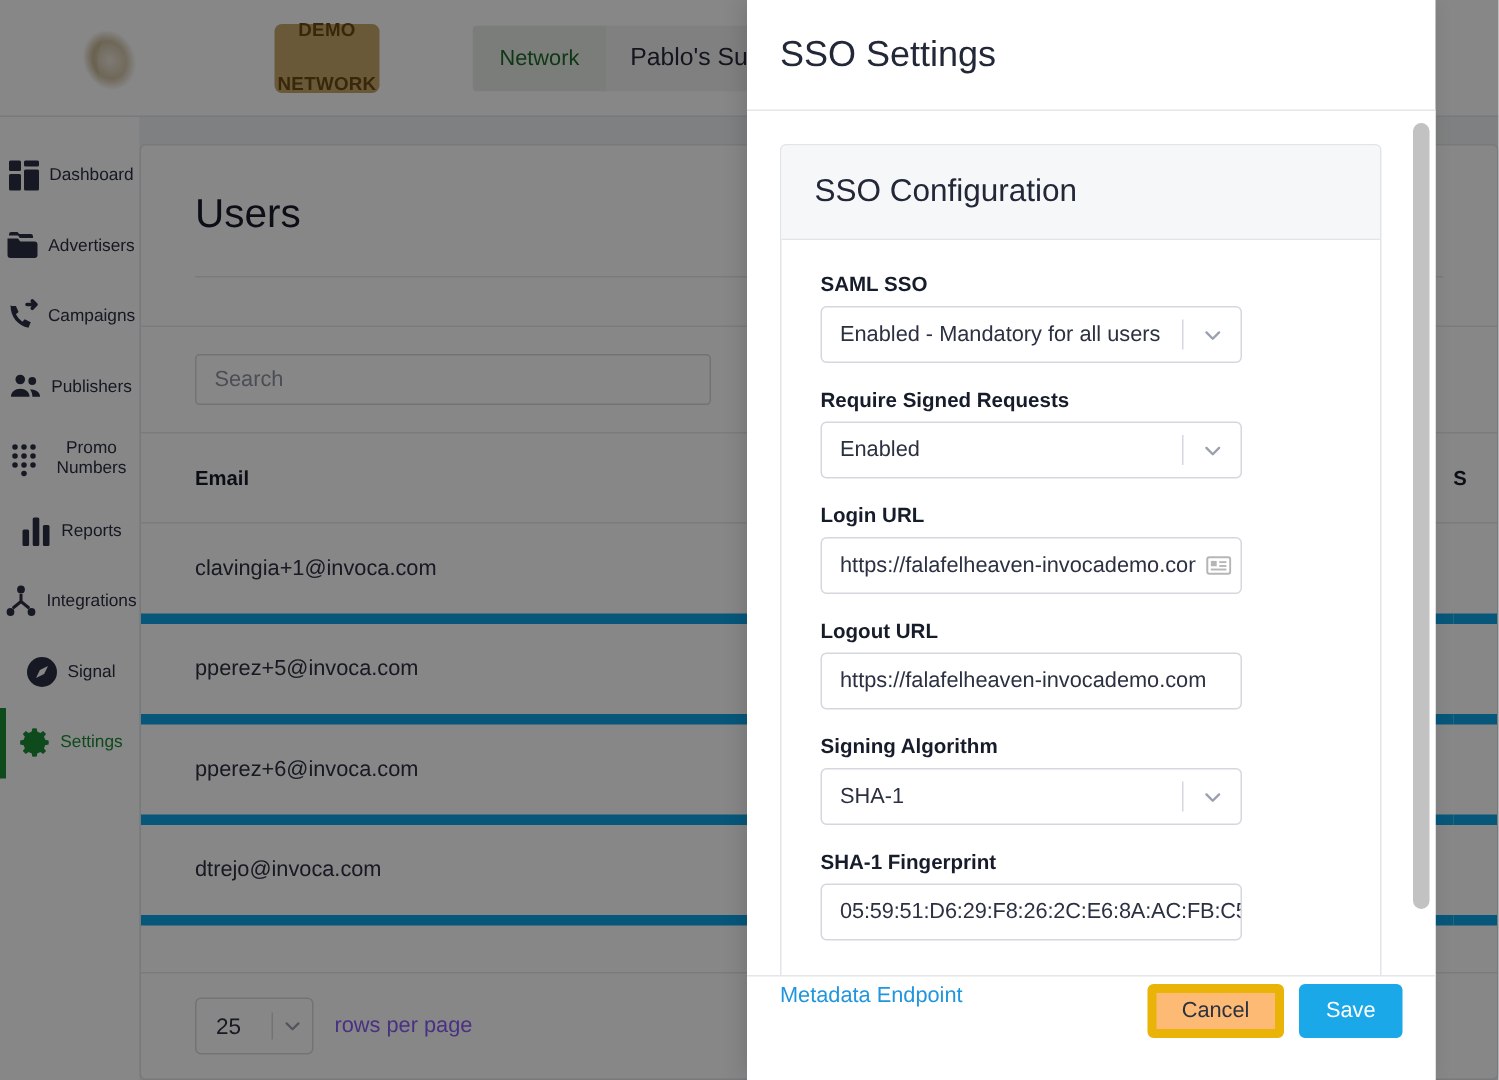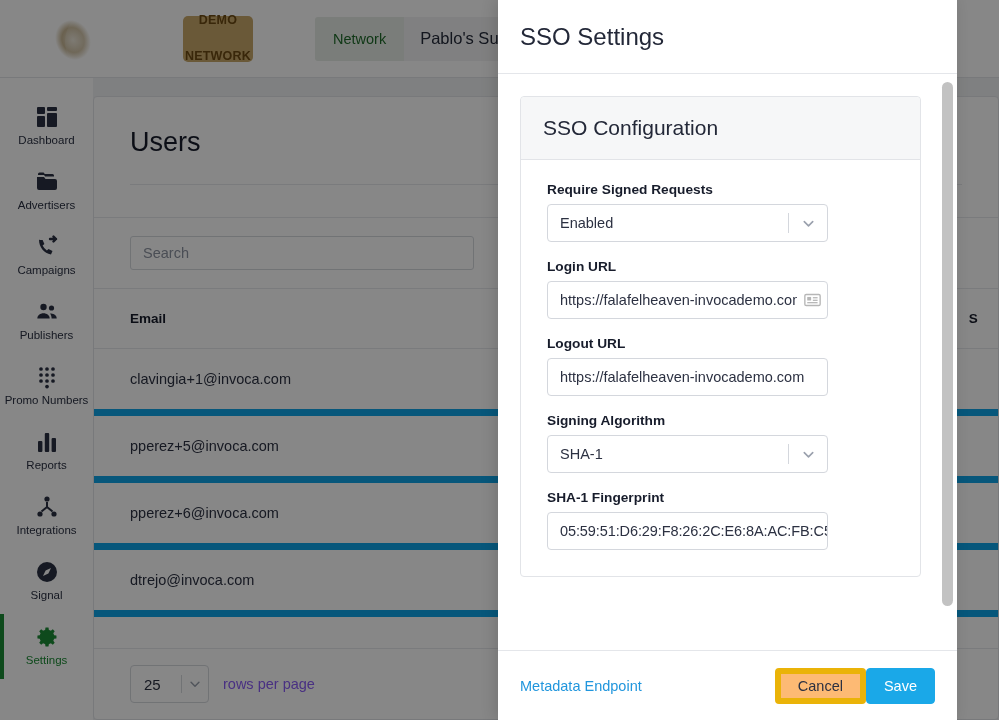--- a/index.html
+++ b/index.html
@@ -82,27 +82,27 @@
   
   .rail {
     width: 93px; flex: 0 0 93px;
     background: #ffffff;
     display: flex; flex-direction: column;
     align-items: stretch;
     padding-top: 16px;
   }
   .rail-item {
     position: relative;
-    display: flex; flex-direction: column;
+    display: flex; flex-direction: row;
     align-items: center; justify-content: center;
     gap: 5px;
     padding: 11px 4px 12px;
     color: #2a3042;
     font-size: 11.5px;
-    text-align: right; line-height: 13px;
+    text-align: center; line-height: 13px;
   }
   .rail-item .ic { display: block; width: 24px; height: 24px; }
   .rail-item.active { color: #1c8c35; }
   .rail-item.active::before {
     content: ""; position: absolute; left: 0; top: 0; bottom: 0;
     width: 4px; background: #1c8c35;
   }
 
   
   .main {
@@ -261,22 +261,23 @@
   .panel-scrollbar .thumb {
     position: absolute; left: 0; top: 0;
     width: 11px; height: 524px;
     background: #c2c2c2;
     border-radius: 6px;
   }
 
   .panel-footer {
     flex: 0 0 70px;
     border-top: 1px solid #e4e6ea;
-    display: flex; align-items: center;
-    padding: 16px 22px;
+    display: flex; align-items: flex-start;
+    padding: 5px 22px;
+    gap: 10px;
     background: #fff;
   }
   .meta-link {
     font-size: 14.5px; color: #2196dd;
     text-decoration: none; cursor: pointer;
   }
   .spacer { flex: 1; }
   .btn {
     height: 36px; padding: 0 17px;
     border-radius: 4px;
@@ -483,20 +484,32 @@
     <h2 class="panel-title">SSO Settings</h2>
   </div>
 
   <div class="panel-body">
     <div class="panel-scrollarea">
 
       <section class="config-card">
         <div class="config-card-head">SSO Configuration</div>
         <div class="config-card-body">
 
+          <div class="field">
+            <label class="field-label">SAML SSO</label>
+            <div class="ctl">
+              <span class="txt">Enabled - Mandatory for all users</span>
+              <span class="sep"></span>
+              <span class="chev">
+                <svg viewBox="0 0 16 16" width="15" height="15" fill="none" stroke="#9aa0ad" stroke-width="1.7" stroke-linecap="round" stroke-linejoin="round">
+                    <path d="M3.5 6 8 10.5 12.5 6"></path>
+                  </svg>
+              </span>
+            </div>
+          </div>
 
           <div class="field">
             <label class="field-label">Require Signed Requests</label>
             <div class="ctl">
               <span class="txt">Enabled</span>
               <span class="sep"></span>
               <span class="chev">
                 <svg viewBox="0 0 16 16" width="15" height="15" fill="none" stroke="#9aa0ad" stroke-width="1.7" stroke-linecap="round" stroke-linejoin="round">
                     <path d="M3.5 6 8 10.5 12.5 6"></path>
                   </svg>

